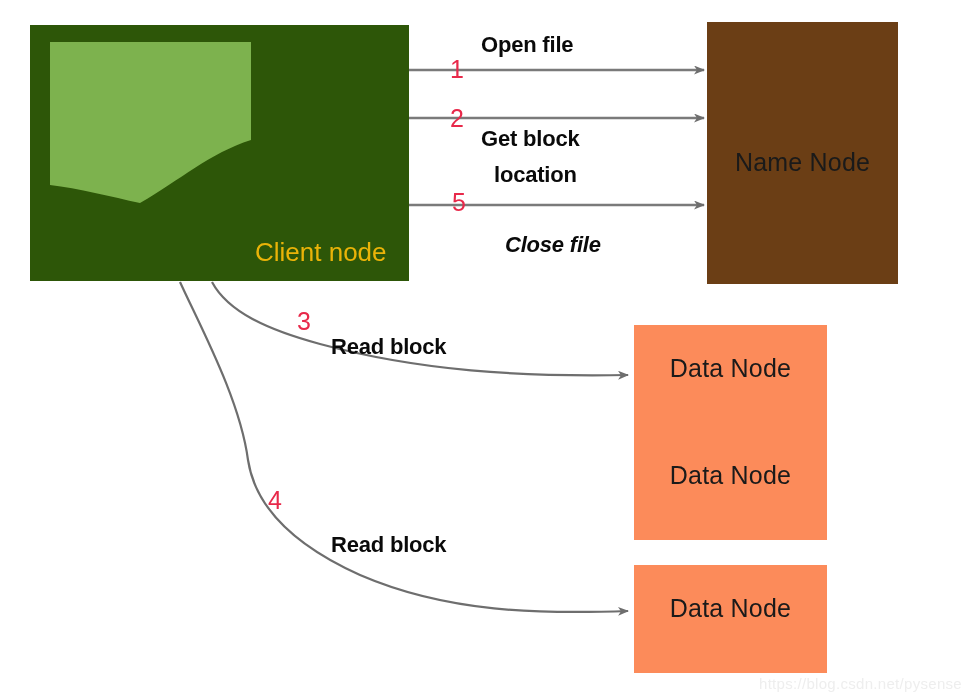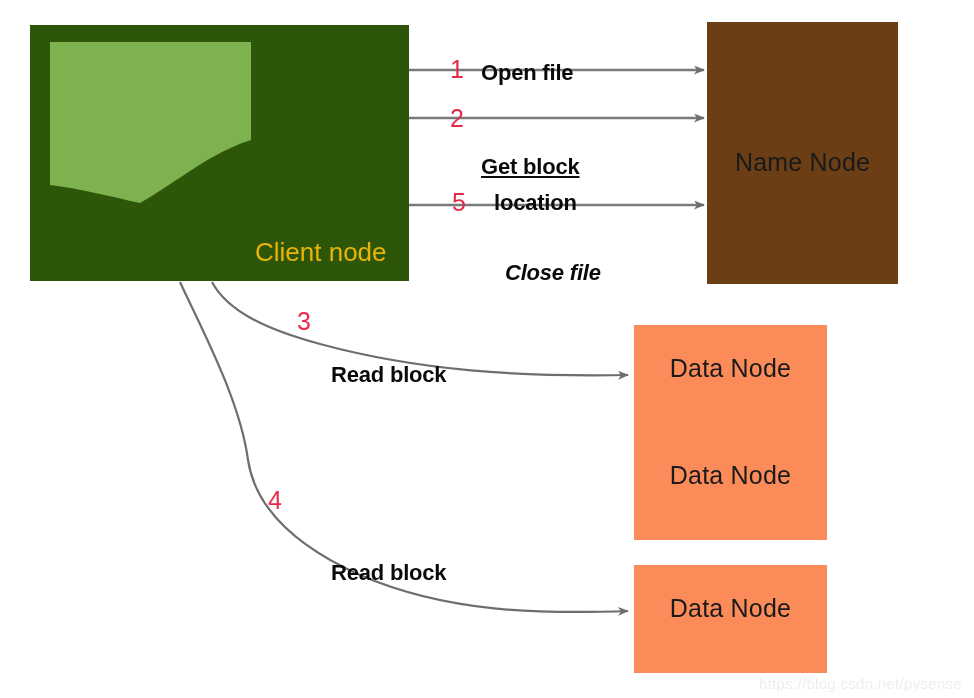--- a/index.html
+++ b/index.html
@@ -88,40 +88,39 @@
     font-size: 26px;
     white-space: nowrap;
   }
   .flow-label {
     position: absolute;
     color: #0a0a0a;
     font-size: 22px;
     font-weight: bold;
     letter-spacing: -0.2px;
     white-space: nowrap;
-    margin-top: 28px;
   }
   .step-num {
     position: absolute;
     color: #e8294a;
     font-size: 25px;
     font-weight: 400;
     white-space: nowrap;
   }
   .watermark {
     position: absolute;
     right: 12px;
     bottom: 6px;
     color: #eeeeee;
     font-size: 15px;
     letter-spacing: 0.3px;
     white-space: nowrap;
   }
   .l-open   { left: 481px; top: 32px; }
-  .l-getb   { left: 481px; top: 126px; text-decoration: underline; }
+  .l-getb   { left: 481px; top: 126px; }
   .l-getb2  { left: 494px; top: 162px; }
   .l-close  { left: 505px; top: 232px; font-style: italic; }
   .l-read1  { left: 331px; top: 334px; }
   .l-read2  { left: 331px; top: 532px; }
 
   .n1 { left: 450px; top: 55px; }
   .n2 { left: 450px; top: 104px; }
   .n5 { left: 452px; top: 188px; }
   .n3 { left: 297px; top: 307px; }
   .n4 { left: 268px; top: 486px; }

